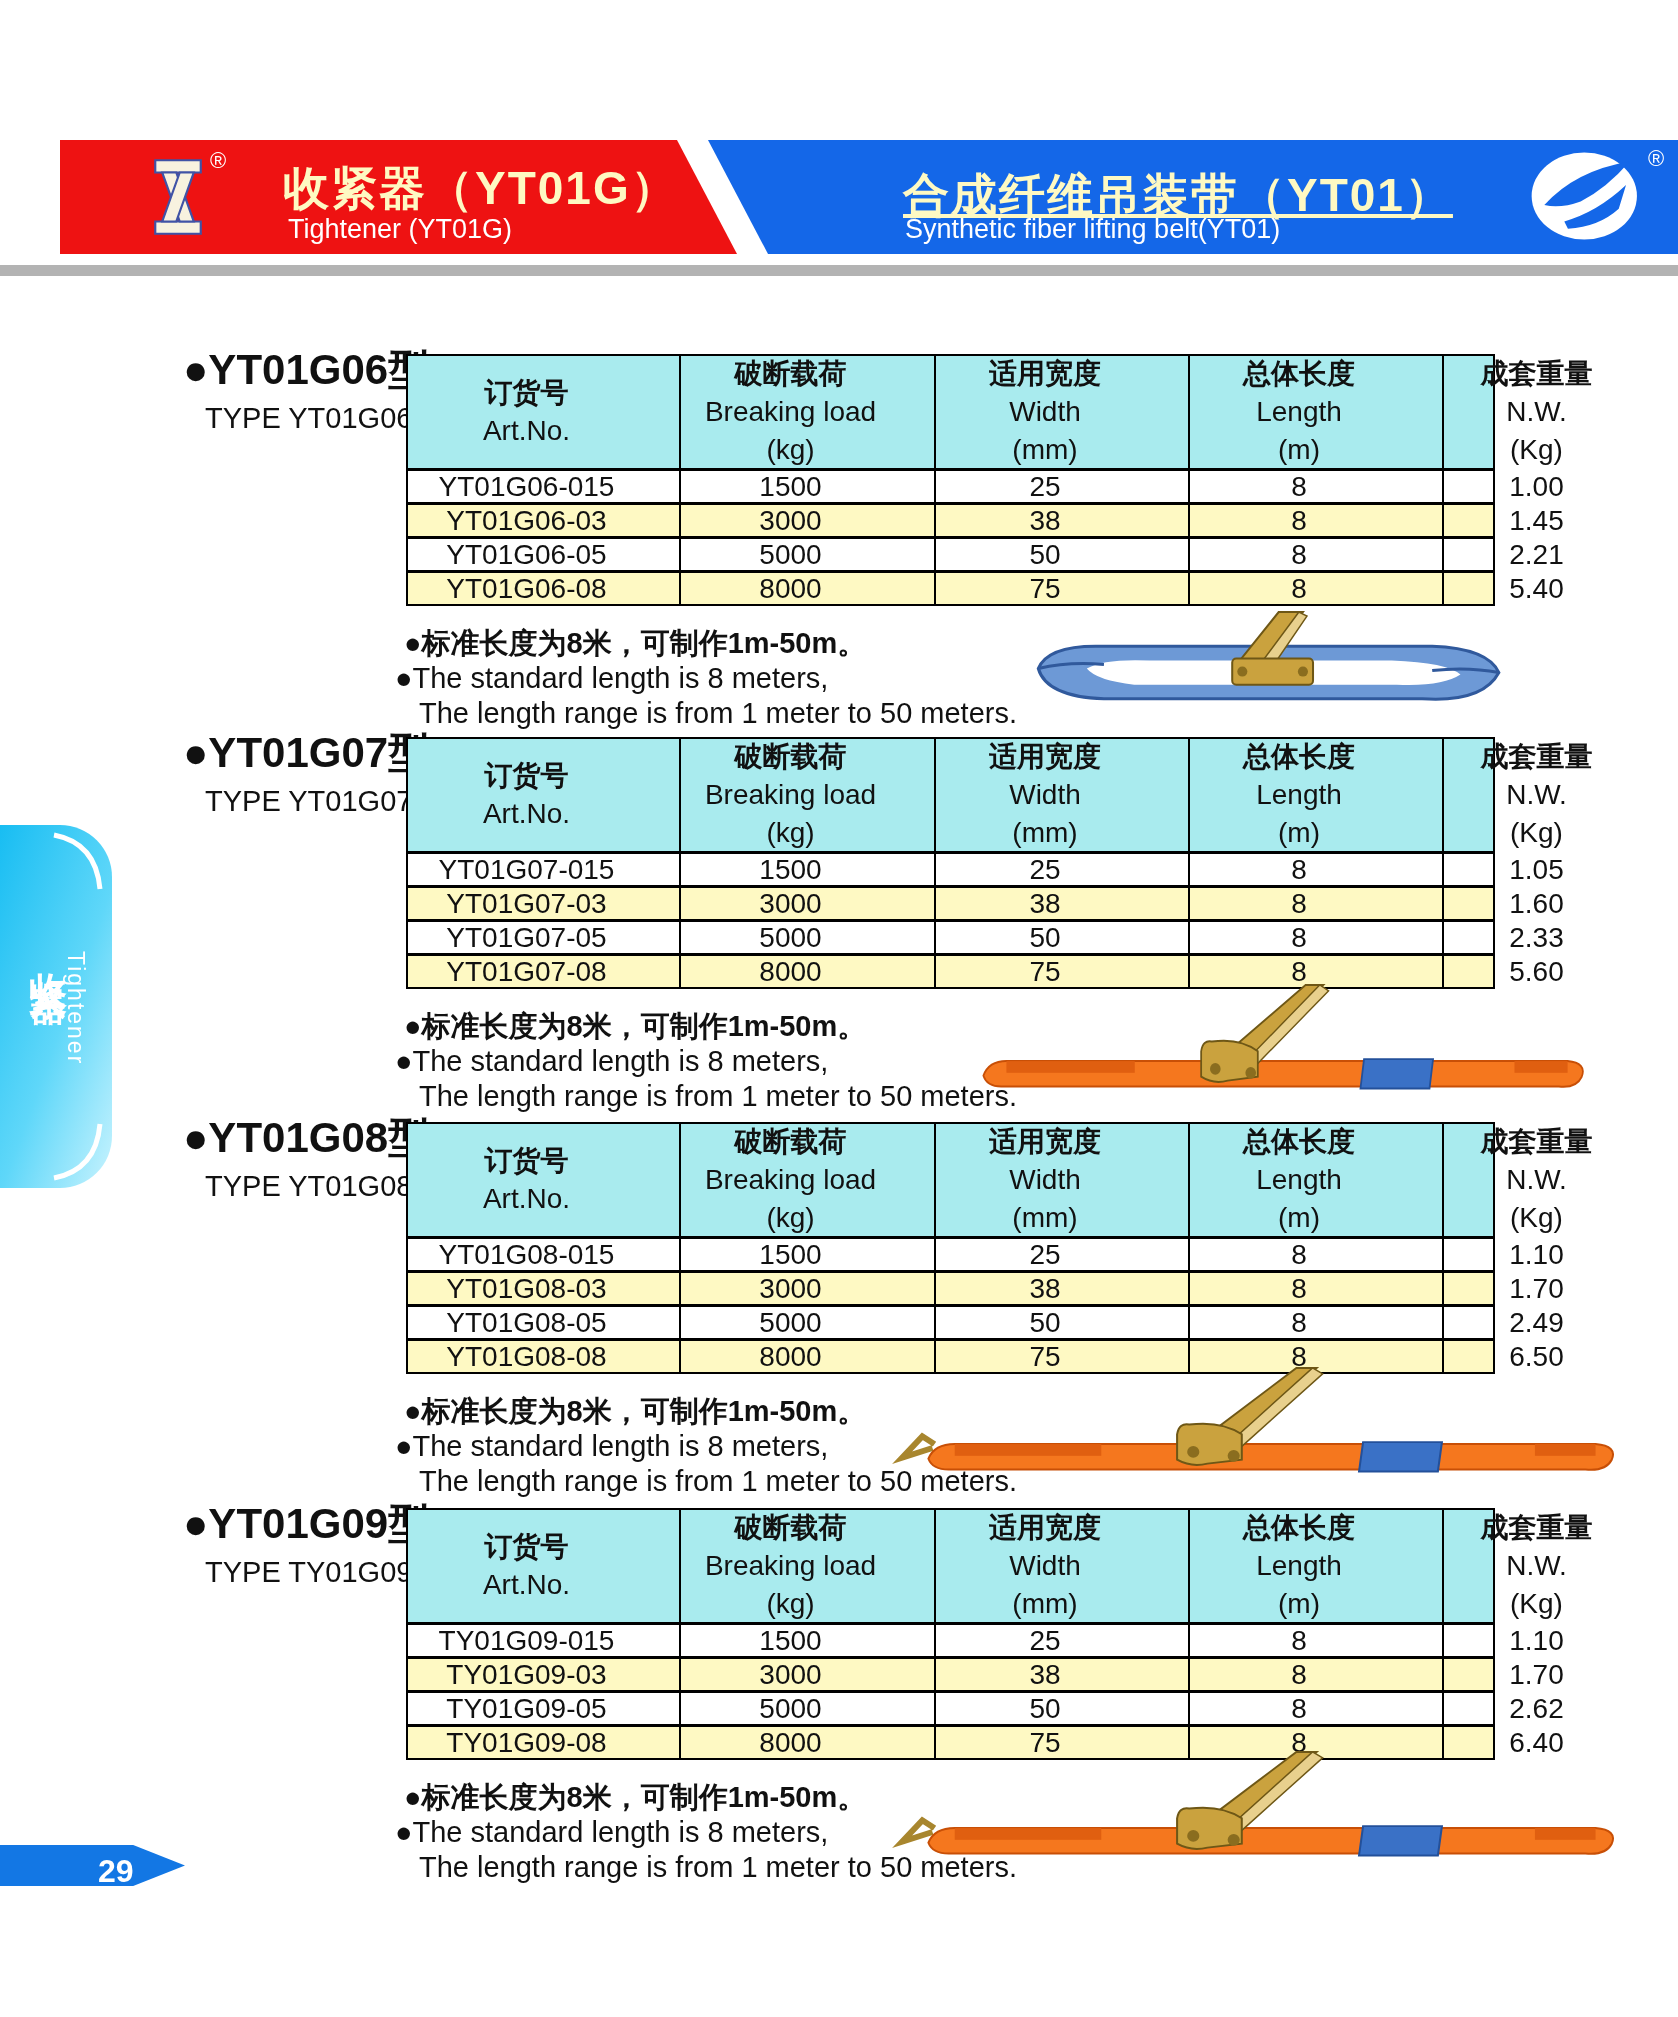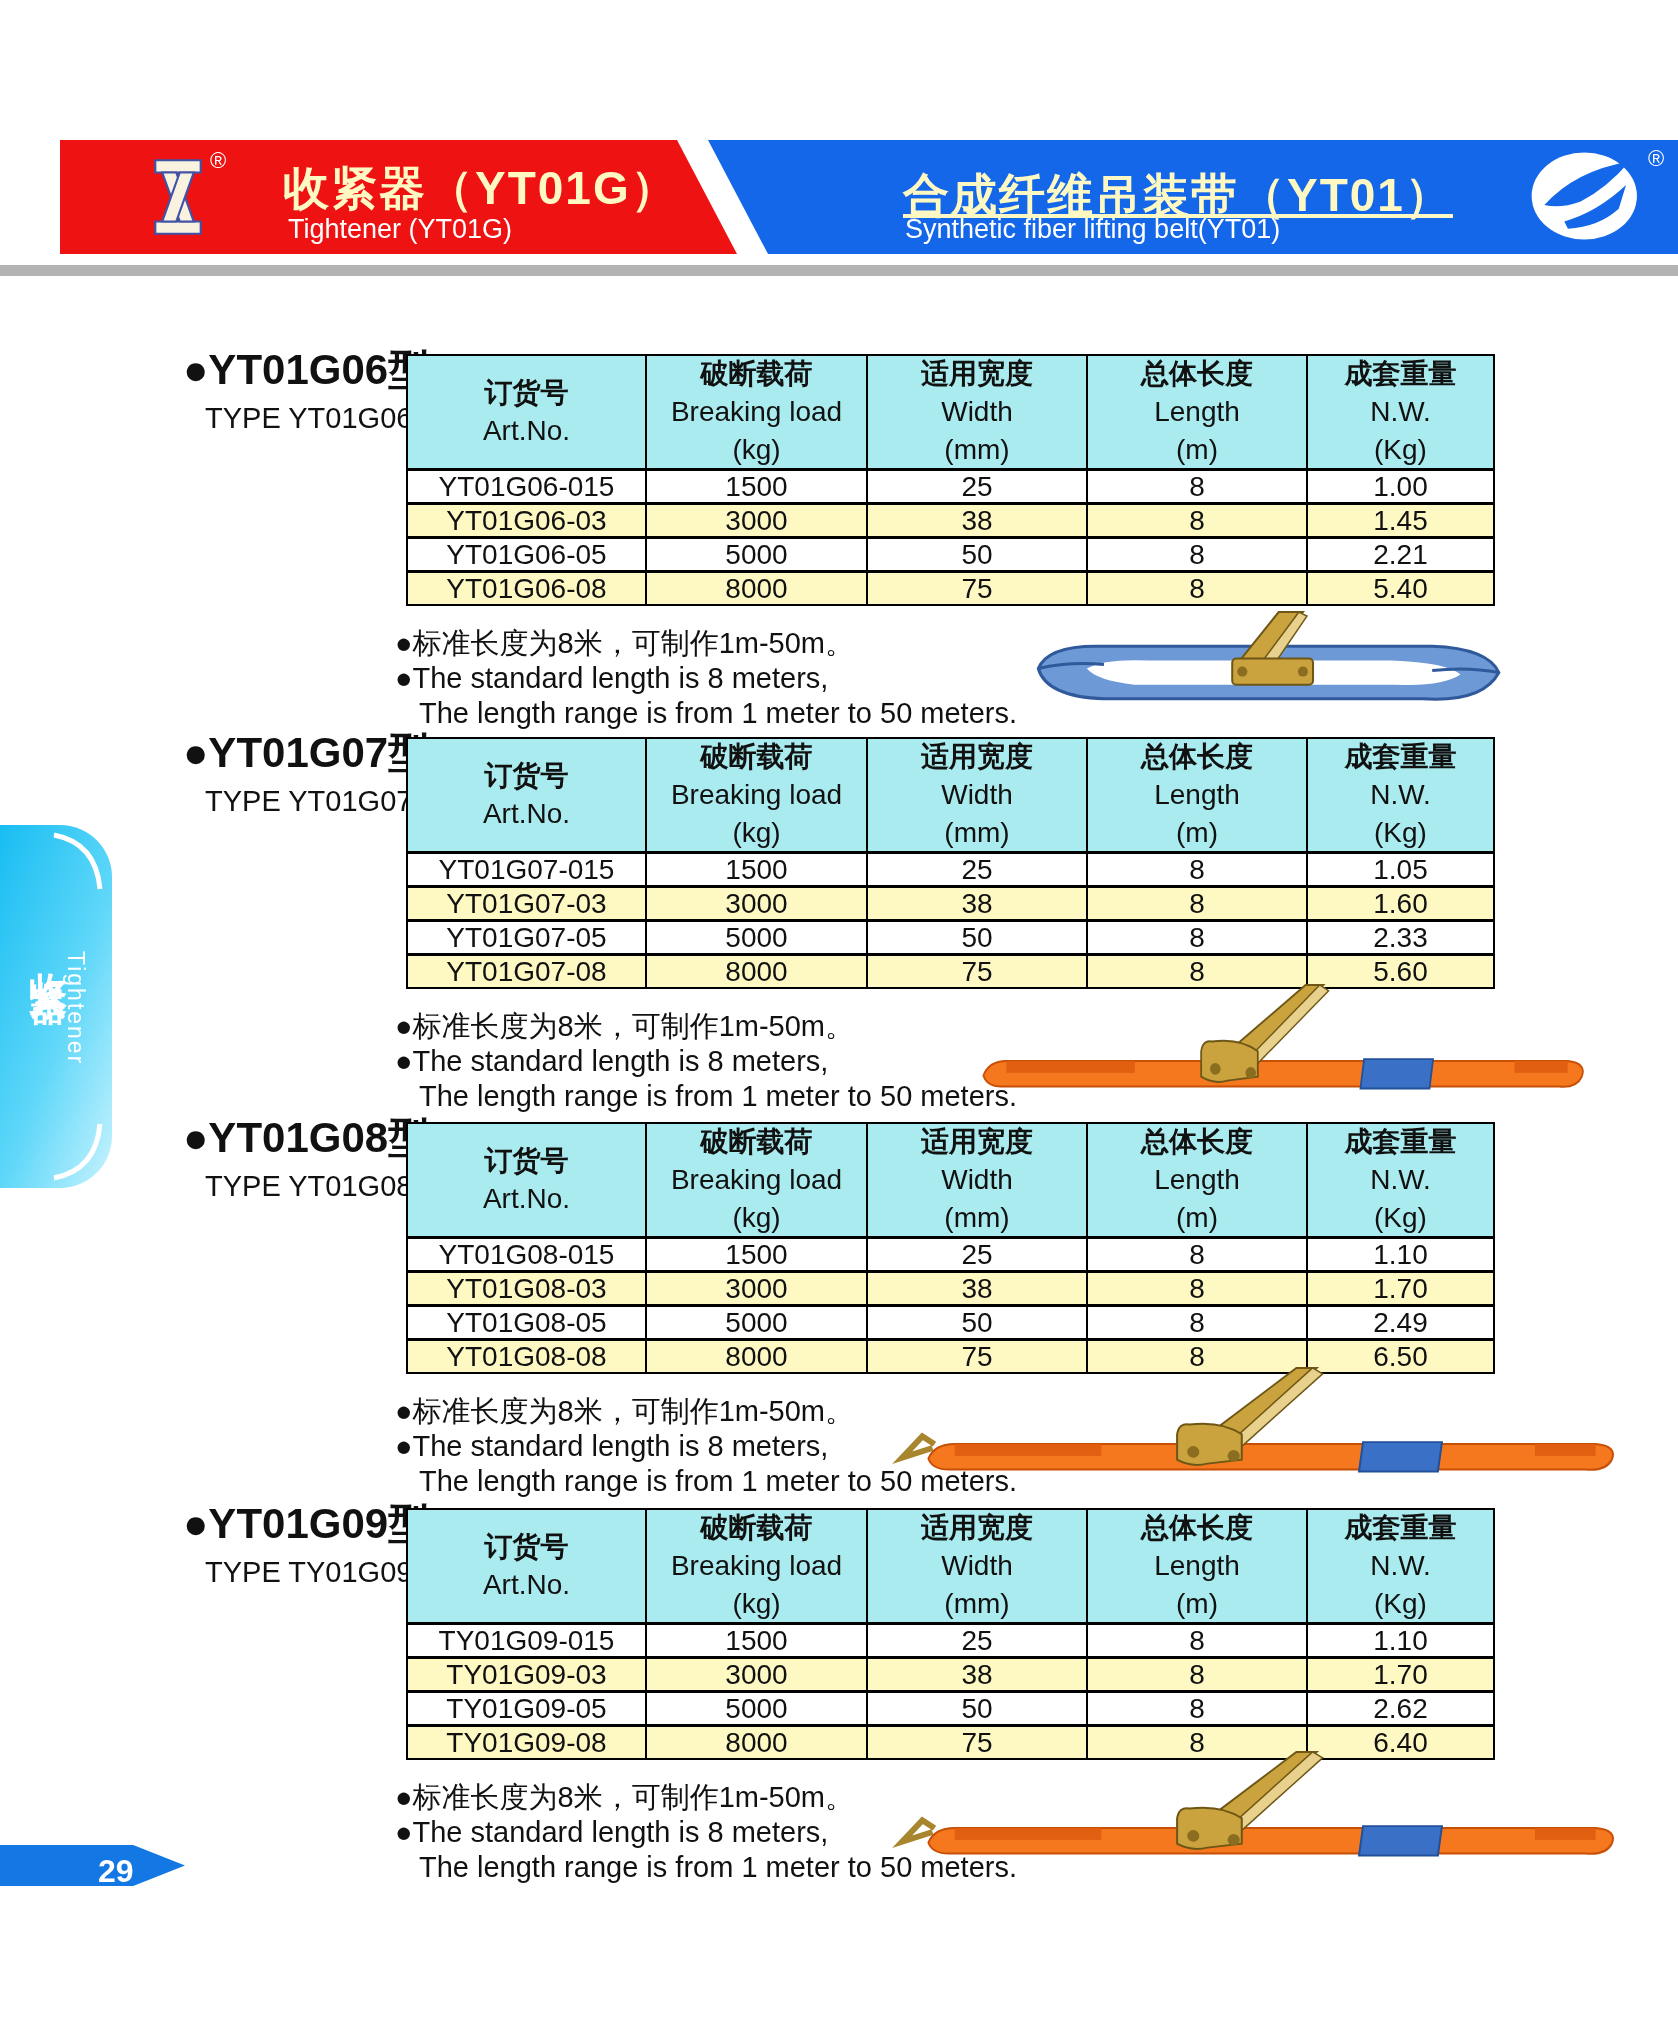--- a/index.html
+++ b/index.html
@@ -38,34 +38,34 @@
               clip-path:polygon(0 0,72% 0,100% 50%,72% 100%,0 100%);}
   .page-num{position:absolute;left:98px;top:8px;color:#fff;font-weight:bold;font-size:32px;}
 
   
   .section{position:absolute;left:0;width:1678px;height:390px;}
   .sec-title{position:absolute;left:183px;top:2px;}
   .t-zh{font-size:42px;font-weight:bold;white-space:nowrap;}
   .t-en{font-size:29px;margin-top:4px;margin-left:22px;white-space:nowrap;}
 
   .spec-table{position:absolute;left:406px;top:14px;width:1085px;border:2px solid #000;background:#fff;}
-  .thead,.tr{display:grid;grid-template-columns:237px 221px 220px 220px 187px;}
+  .thead,.tr{display:grid;grid-template-columns:237px 221px 220px 220px 187px;gap:34px;}
   .thead{background:#a9ebee;height:112px;border-bottom:3px solid #000;}
   .th{display:flex;flex-direction:column;align-items:center;justify-content:center;gap:8px;
       font-size:28px;line-height:30px;text-align:center;}
   .th .zh{font-weight:600;}
   .th span:empty{display:none;}
   .th + .th,.td + .td{border-left:2px solid #000;}
   .tr{height:31px;}
   .tr + .tr{border-top:3px solid #000;}
   .tr.alt{background:#fef9c3;}
   .td{display:flex;align-items:center;justify-content:center;font-size:28px;}
 
   .notes{position:absolute;left:395px;top:286px;font-size:29px;line-height:35px;white-space:nowrap;}
-  .note-zh{font-weight:normal;}
+  .note-zh{font-weight:bold;margin-left:9px;}
   .note-en.indent{margin-left:24px;}
 
   .product{position:absolute;}
   .product svg{display:none;width:100%;height:100%;}
   .img-blue-loop .ph-blue{display:block;}
   .img-orange .ph-orange,.img-orange-hook .ph-orange{display:block;}
   .img-orange .hook{display:none;}
 </style>
 </head>
 <body>

